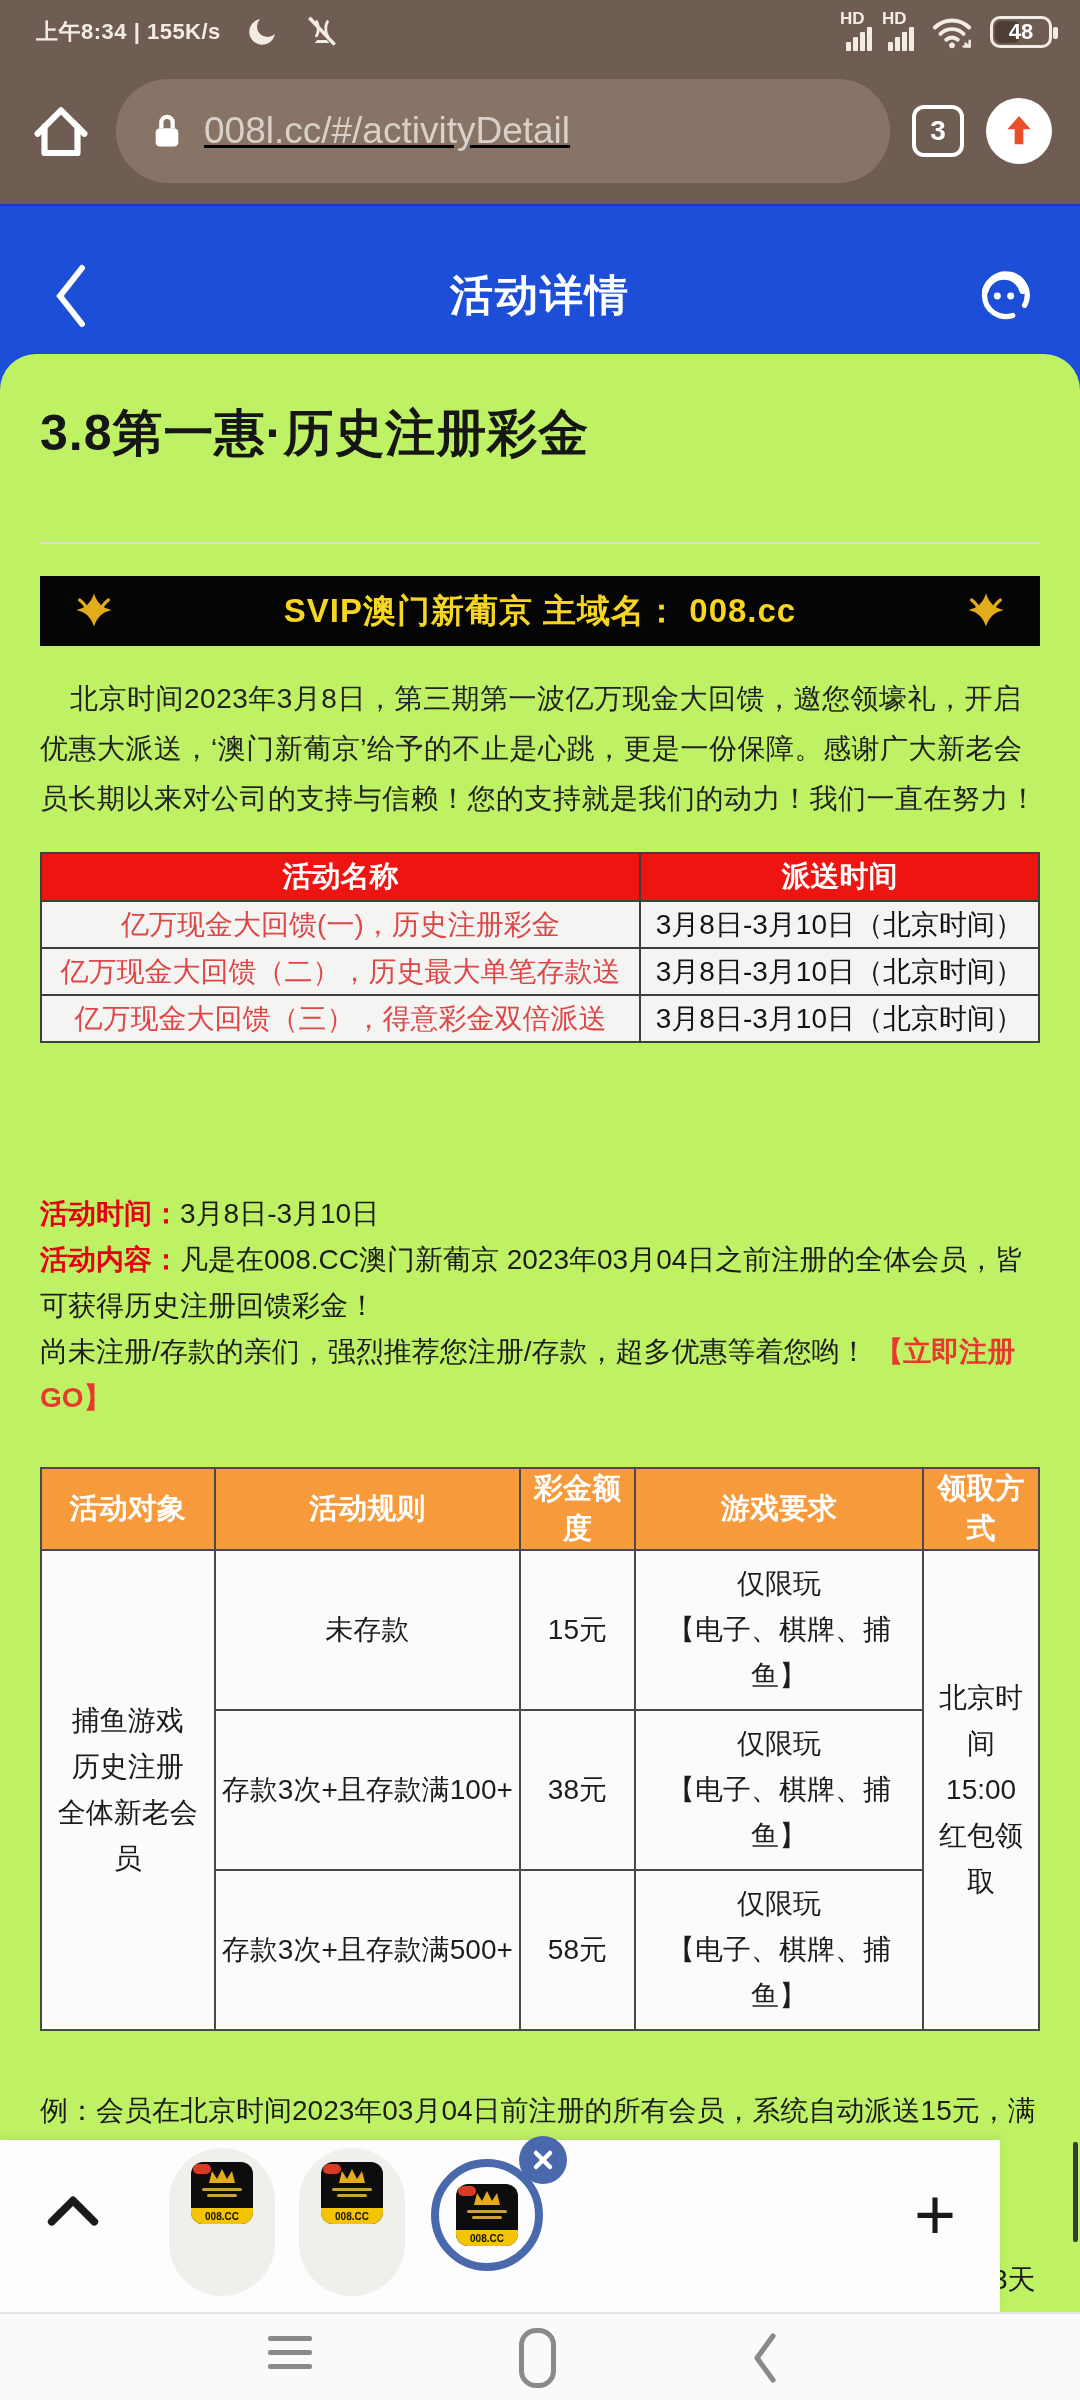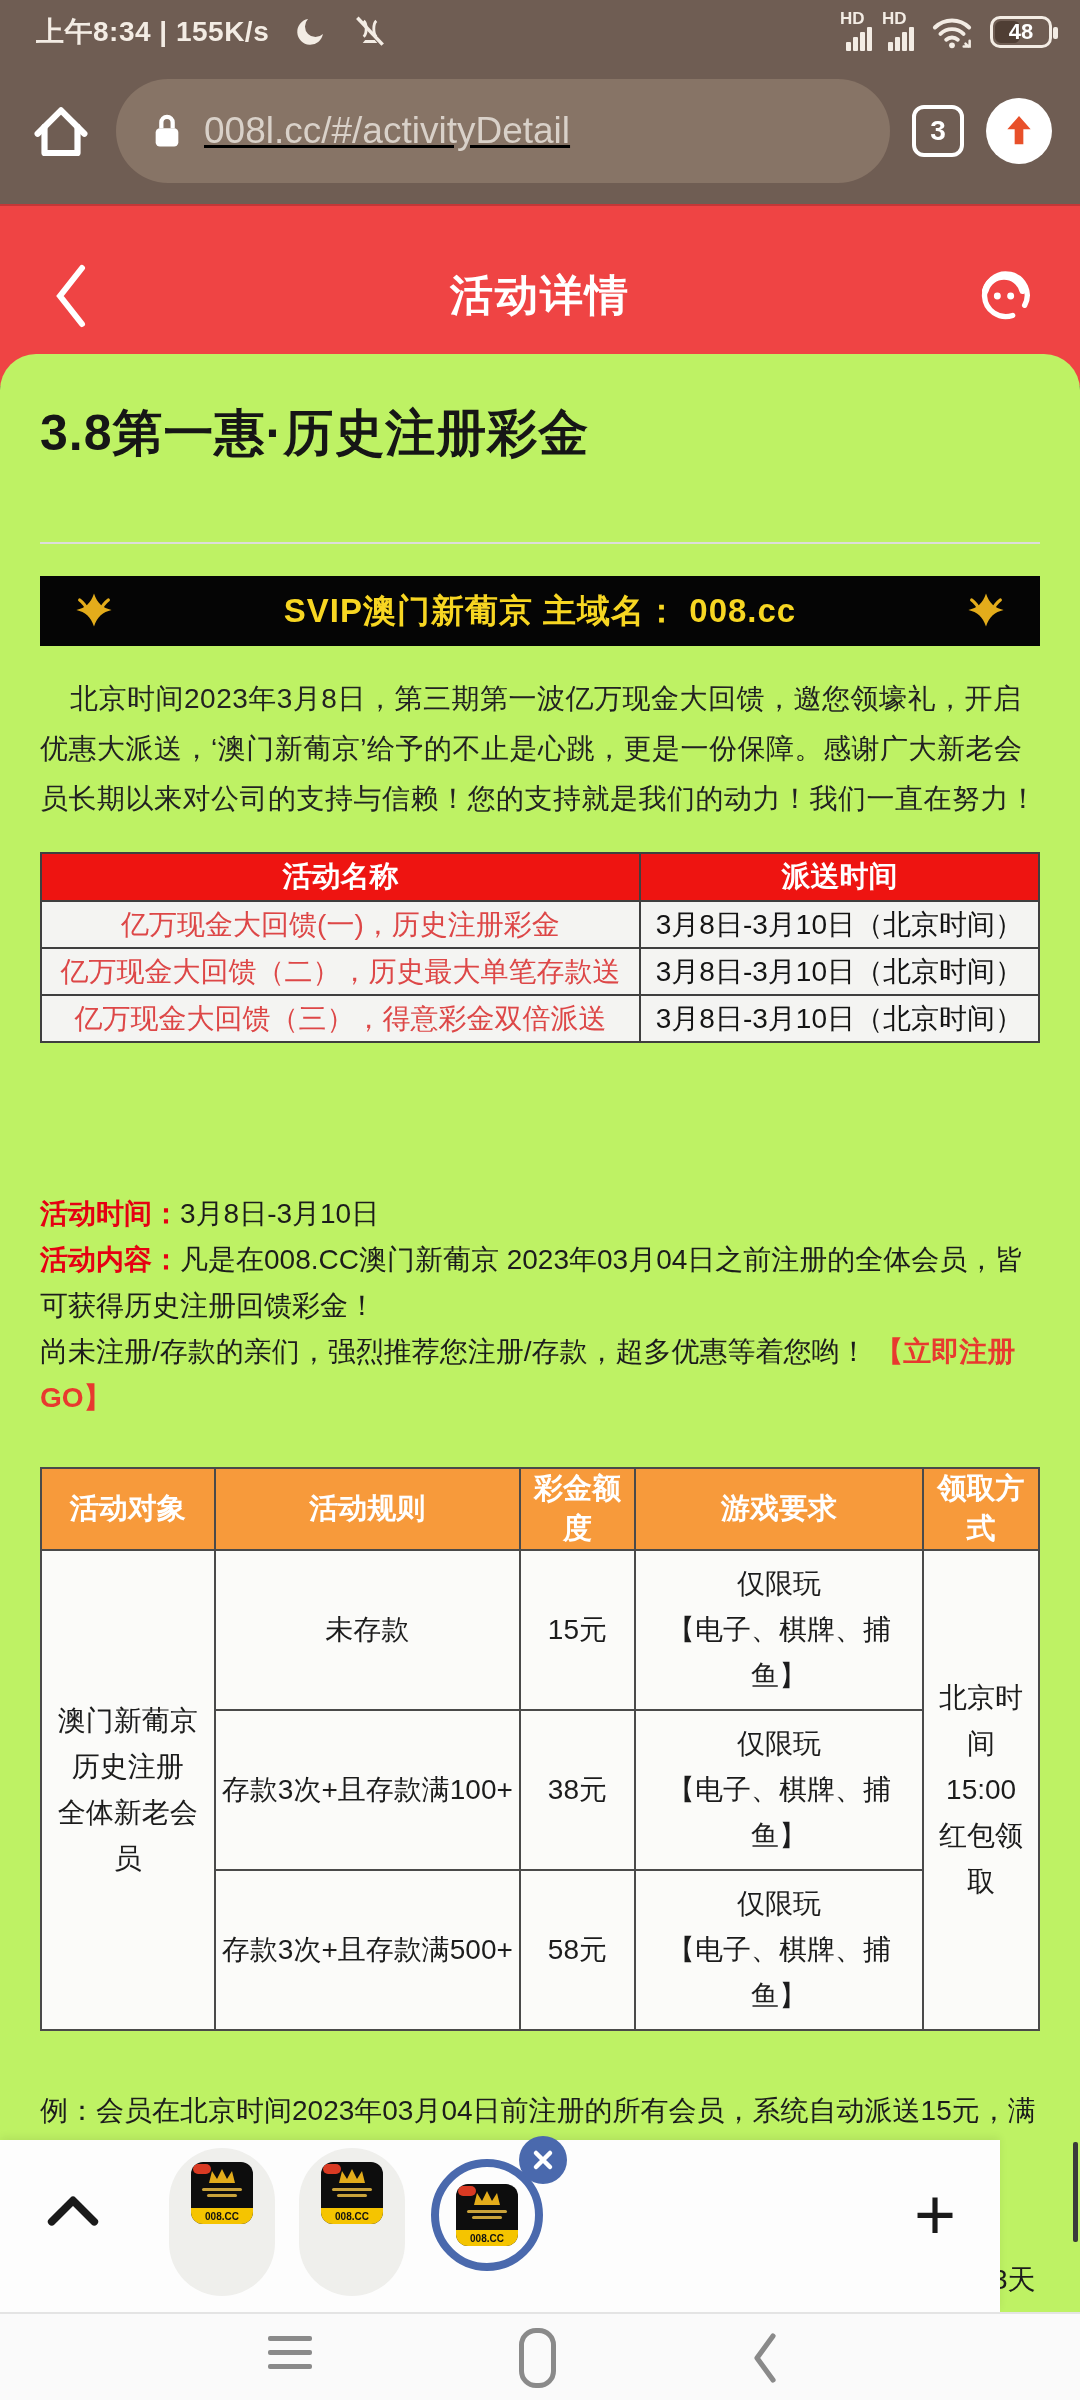--- a/index.html
+++ b/index.html
@@ -1,39 +1,39 @@
 <!DOCTYPE html>
 <html><head>
 <meta charset="utf-8">
 <style>
   html,body{margin:0;padding:0;background:#2a2a2a;}
   *{box-sizing:border-box;font-family:"Liberation Sans","DejaVu Sans",sans-serif;}
   #screen{position:relative;width:1080px;height:2400px;background:#6f5d53;overflow:hidden;margin:0 auto;}
 
   
   .status-bar{position:absolute;top:0;left:0;width:1080px;height:58px;display:flex;align-items:center;justify-content:space-between;padding:6px 28px 0 36px;color:#f3ece4;}
-  .sb-left{display:flex;align-items:center;gap:23px;font-size:28px;font-weight:bold;letter-spacing:.5px;}
+  .sb-left{display:flex;align-items:center;gap:23px;font-size:22px;font-weight:bold;letter-spacing:.5px;}
   .sb-right{display:flex;align-items:center;gap:16px;}
   .signal{display:flex;align-items:flex-end;gap:2px;position:relative;padding-top:14px;}
   .signal .hd{position:absolute;top:-4px;left:-6px;font-size:17px;font-weight:bold;color:#f3ece4;}
   .signal i{display:block;width:5px;background:#f3ece4;border-radius:1px;}
   .battery{position:relative;width:62px;height:32px;border:3px solid #f3ece4;border-radius:10px;display:flex;align-items:center;justify-content:center;}
   .battery .fill{position:absolute;left:2px;top:2px;bottom:2px;width:45%;background:rgba(40,24,16,.45);border-radius:6px;}
   .battery .pct{position:relative;font-size:22px;font-weight:bold;color:#fff;}
   .battery .nub{position:absolute;right:-9px;top:8px;width:5px;height:12px;background:#f3ece4;border-radius:2px;}
 
   
   .browser-bar{position:absolute;top:58px;left:0;width:1080px;height:146px;display:flex;align-items:center;padding:0 28px;gap:22px;}
   .url-pill{flex:1;height:104px;background:#877466;border-radius:52px;display:flex;align-items:center;padding:0 34px;gap:20px;overflow:hidden;text-decoration:underline;}
   .url-text{color:#d9d1c9;font-size:37px;white-space:nowrap;}
   .tab-count{width:52px;height:52px;border:4px solid #fff;border-radius:12px;display:flex;align-items:center;justify-content:center;color:#fff;font-size:28px;font-weight:bold;flex:0 0 auto;}
   .share-btn{width:66px;height:66px;background:#fff;border-radius:50%;display:flex;align-items:center;justify-content:center;flex:0 0 auto;}
 
   
-  .page-header{position:absolute;top:204px;left:0;width:1080px;height:182px;background:#ef4444;border-top:2px solid rgba(0,0,0,.18);display:flex;align-items:center;justify-content:space-between;padding:0 44px;}
+  .page-header{position:absolute;top:204px;left:0;width:1080px;height:182px;background:#1d4ed8;border-top:2px solid rgba(0,0,0,.18);display:flex;align-items:center;justify-content:space-between;padding:0 44px;}
   .ph-title{position:absolute;left:0;right:0;text-align:center;color:#fff;font-size:43px;font-weight:bold;letter-spacing:2px;}
 
   
   .card{position:absolute;top:354px;left:0;width:1080px;height:2046px;background:#bef264;border-radius:36px 36px 0 0;padding:0 40px;overflow:hidden;}
   .a-title{margin-top:48px;font-size:50px;font-weight:bold;color:#161616;letter-spacing:1px;line-height:62px;}
   .divider{margin-top:78px;height:2px;background:#dddddb;}
   .banner{margin-top:32px;height:70px;background:#050505;display:flex;align-items:center;padding:0 32px;}
   .banner-text{flex:1;text-align:center;color:#f7d622;font-size:33px;font-weight:bold;letter-spacing:1px;}
   .intro{margin-top:28px;font-size:28px;line-height:50px;color:#222;text-indent:30px;letter-spacing:.5px;}
 
@@ -214,21 +214,21 @@
       <tbody>
           <tr>
         <th class="c1">活动对象</th>
         <th class="c2">活动规则</th>
         <th class="c3">彩金额度</th>
         <th class="c4">游戏要求</th>
         <th class="c5">领取方式</th>
       </tr>
       <tr>
         <td class="c1" rowspan="3">
-          <div>澳门新葡京</div>
+          <div>捕鱼游戏</div>
           <div>历史注册</div>
           <div>全体新老会员</div>
         </td>
         <td class="c2 tall">未存款</td>
         <td class="c3 tall">15元</td>
         <td class="c4 tall">
           <div>仅限玩</div>
           <div>【电子、棋牌、捕鱼】</div>
         </td>
         <td class="c5" rowspan="3">

